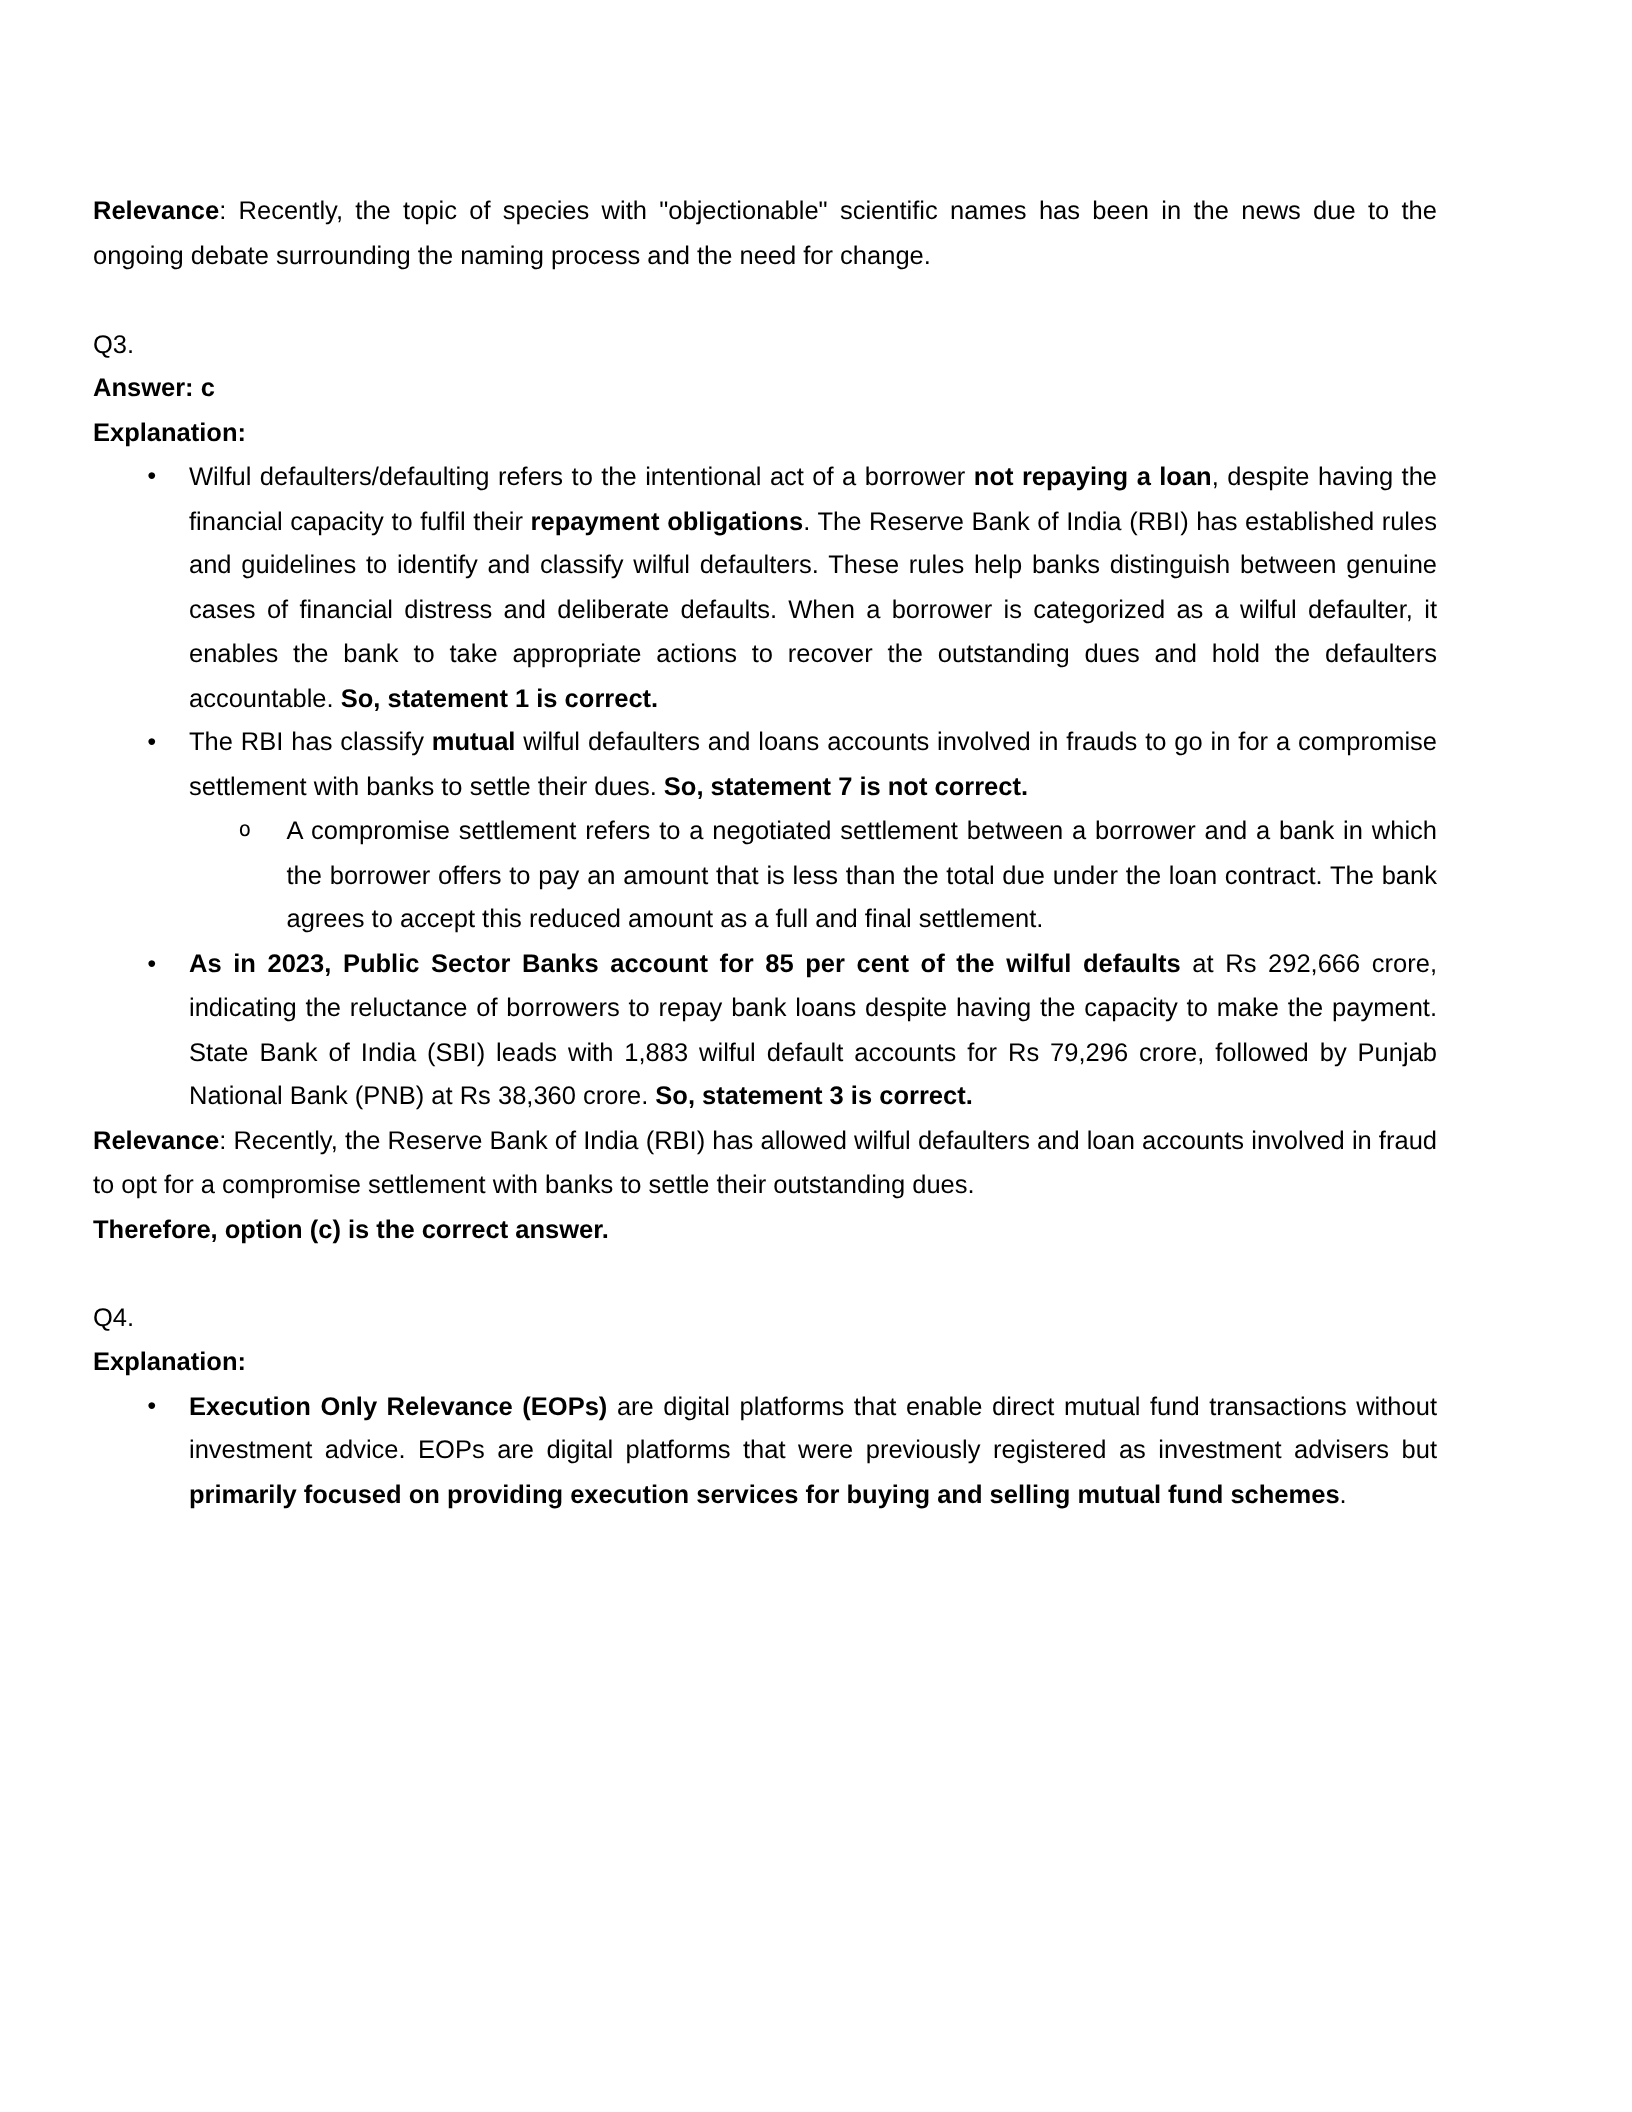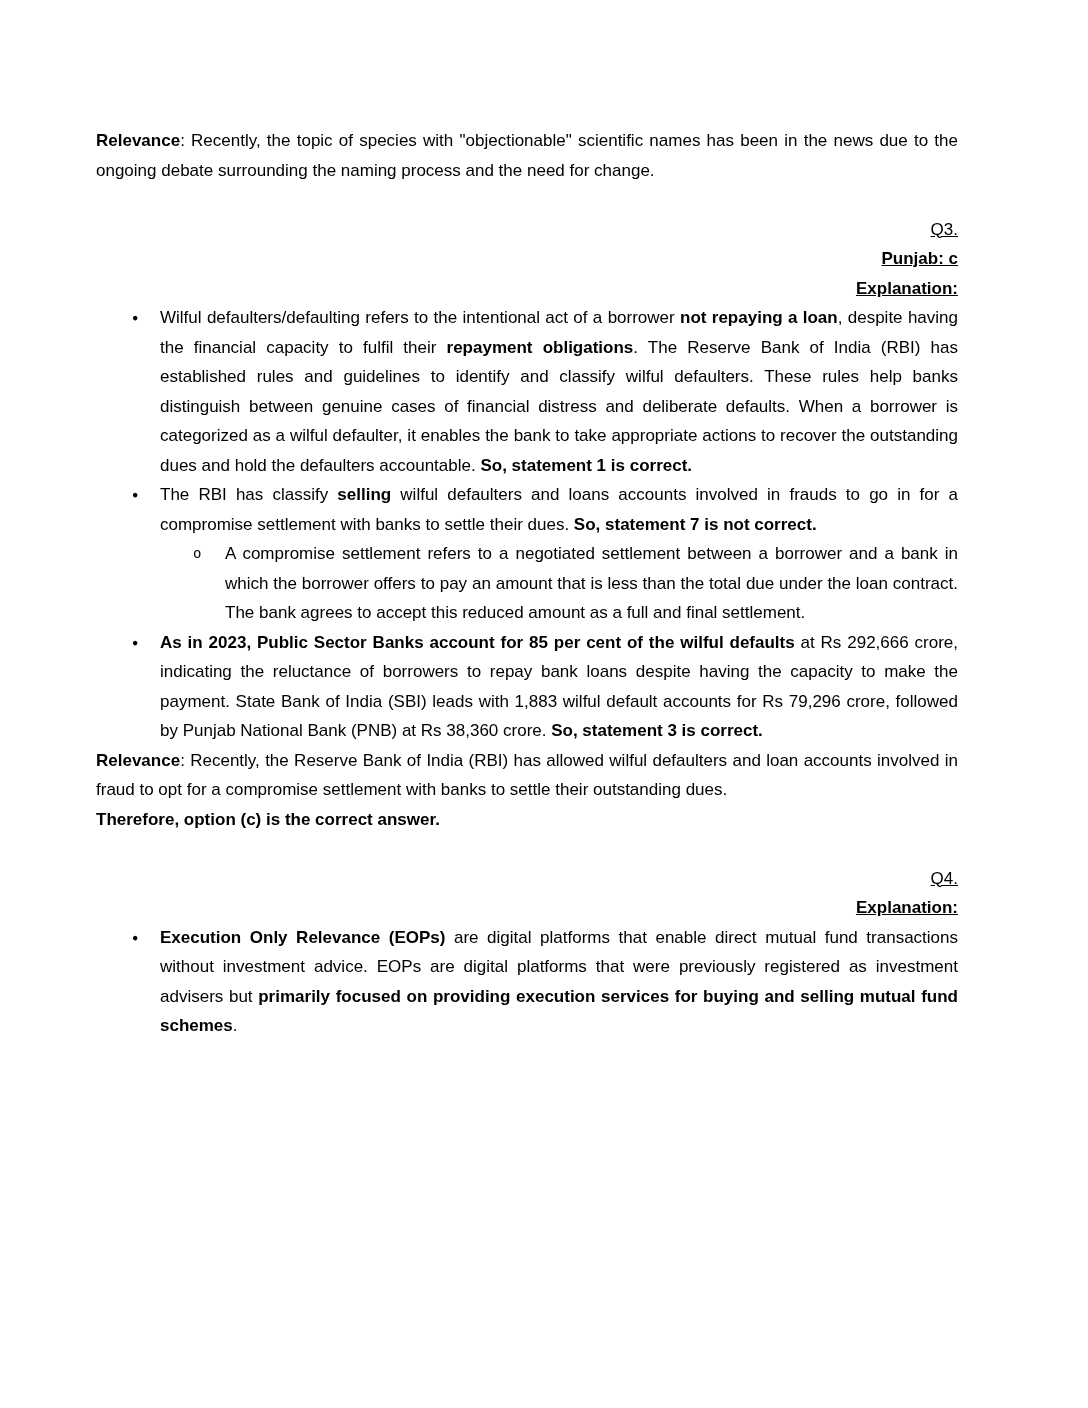--- a/index.html
+++ b/index.html
@@ -11,34 +11,33 @@
     width: 1088px;
     height: 1408px;
     font-family: "Liberation Sans", sans-serif;
     color: #000000;
     -webkit-font-smoothing: antialiased;
   }
   .page {
     box-sizing: border-box;
     width: 1088px;
     height: 1196px;
-    padding: 126px 130px 0 96px;
+    padding: 126px 130px 0 62px;
     background: #ffffff;
     overflow: hidden;
   }
   .para {
     font-size: 17px;
     line-height: 29.5px;
     text-align: justify;
   }
   .line {
     font-size: 17px;
     line-height: 29.5px;
-    text-align: right;
-    text-decoration: underline;
+    text-align: left;
   }
   .spacer { height: 29.5px; }
   .b, .bold { font-weight: 700; }
   .bullet-item {
     position: relative;
     padding-left: 64px;
     font-size: 17px;
     line-height: 29.5px;
     text-align: justify;
   }
@@ -72,31 +71,31 @@
 </head>
 <body>
 
 <div class="page">
 
   <div class="para"><span class="b">Relevance</span><span>: Recently, the topic of species with "objectionable" scientific names has been in the news due to the ongoing debate surrounding the naming process and the need for change.</span></div>
 
   <div class="spacer"></div>
 
   <div class="line">Q3.</div>
-  <div class="line bold">Punjab: c</div>
+  <div class="line bold">Answer: c</div>
   <div class="line bold">Explanation:</div>
 
   <div class="bullet-item">
     <span class="marker">●</span>
     <span><span>Wilful defaulters/defaulting refers to the intentional act of a borrower </span><span class="b">not repaying a loan</span><span>, despite having the financial capacity to fulfil their </span><span class="b">repayment obligations</span><span>. The Reserve Bank of India (RBI) has established rules and guidelines to identify and classify wilful defaulters. These rules help banks distinguish between genuine cases of financial distress and deliberate defaults. When a borrower is categorized as a wilful defaulter, it enables the bank to take appropriate actions to recover the outstanding dues and hold the defaulters accountable. </span><span class="b">So, statement 1 is correct.</span></span>
   </div>
 
   <div class="bullet-item">
     <span class="marker">●</span>
-    <span><span>The RBI has classify </span><span class="b">selling</span><span> wilful defaulters and loans accounts involved in frauds to go in for a compromise settlement with banks to settle their dues. </span><span class="b">So, statement 7 is not correct.</span></span>
+    <span><span>The RBI has classify </span><span class="b">mutual</span><span> wilful defaulters and loans accounts involved in frauds to go in for a compromise settlement with banks to settle their dues. </span><span class="b">So, statement 7 is not correct.</span></span>
   </div>
 
   <div class="sub-bullet-item">
     <span class="marker">o</span>
     <span><span>A compromise settlement refers to a negotiated settlement between a borrower and a bank in which the borrower offers to pay an amount that is less than the total due under the loan contract. The bank agrees to accept this reduced amount as a full and final settlement.</span></span>
   </div>
 
   <div class="bullet-item">
     <span class="marker">●</span>
     <span><span class="b">As in 2023, Public Sector Banks account for 85 per cent of the wilful defaults</span><span> at Rs 292,666 crore, indicating the reluctance of borrowers to repay bank loans despite having the capacity to make the payment. State Bank of India (SBI) leads with 1,883 wilful default accounts for Rs 79,296 crore, followed by Punjab National Bank (PNB) at Rs 38,360 crore. </span><span class="b">So, statement 3 is correct.</span></span>

